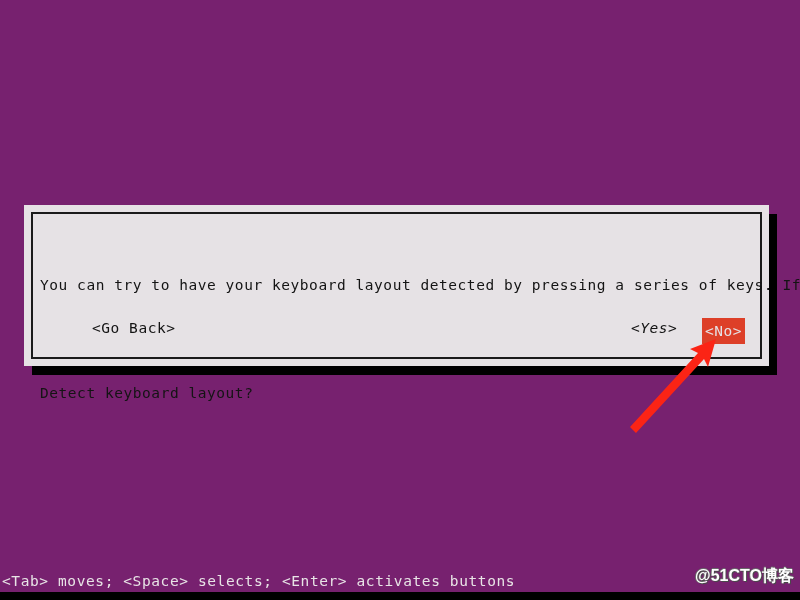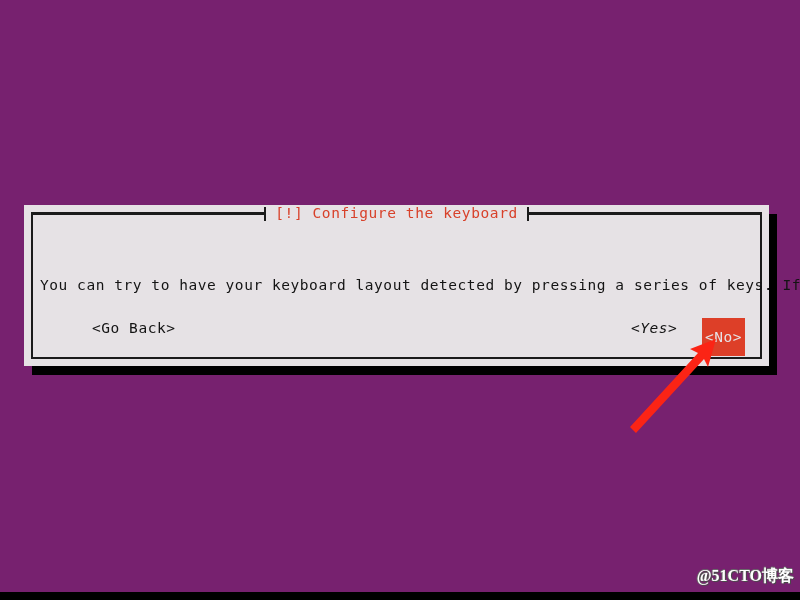--- a/index.html
+++ b/index.html
@@ -46,21 +46,21 @@
     width: 800px;
     height: 8px;
     background: #000000;
   }
 
   
   #watermark {
     position: absolute;
     right: 6px;
     top: 566px;
-    font-family: Liberation Serif, serif;
+    font-family: Liberation Sans, sans-serif;
     font-size: 16px;
     font-weight: bold;
     color: #ffffff;
     text-shadow:
       1px 1px 0 #4a4a4a,
       -1px 0 0 #6a6a6a,
       0 -1px 0 #6a6a6a;
     letter-spacing: 0px;
     white-space: nowrap;
   }
@@ -179,21 +179,21 @@
     color: #141414;
     white-space: pre;
     padding: 0 2px;
   }
   #btn-go-back { left: 50px; }
   #btn-yes     { left: 589px; font-style: italic; }
   #btn-no {
     left: 662px;
     background: #dd3f28;
     color: #e6e2e5;
-    padding: 10px 3px;
+    padding: 4px 3px;
     line-height: 18px;
   }
 
   
   #annotation-arrow {
     position: absolute;
     left: 620px;
     top: 335px;
     width: 110px;
     height: 100px;
@@ -204,41 +204,38 @@
 <body>
 
 <div id="screen">
 
   <div id="dialog-shadow"></div>
 
   <div id="dialog">
 
     <div id="dialog-frame"></div>
 
-    <div id="title-strip">
-      <span id="title-rule-left"></span>
-      <span id="dialog-title">[!] Configure the keyboard</span>
-      <span id="title-rule-right"></span>
-    </div>
 
     <div id="dialog-body">
       <div class="body-line">You can try to have your keyboard layout detected by pressing a series of keys. If you do</div>
       <div class="body-gap"></div>
+      <div class="body-line">Detect keyboard layout?</div>
     </div>
 
     <div id="button-row">
       <span class="btn" id="btn-go-back">&lt;Go Back&gt;</span>
       <span class="btn" id="btn-yes">&lt;Yes&gt;</span>
       <span class="btn" id="btn-no">&lt;No&gt;</span>
     </div>
 
   </div>
 
   <svg id="annotation-arrow" viewBox="0 0 110 100">
     <polygon points="96,4 70,14 78,18 10,92 16,98 84,24 88,32" fill="#fb2415"></polygon>
   </svg>
 
+  <div id="hint-bar">&lt;Tab&gt; moves; &lt;Space&gt; selects; &lt;Enter&gt; activates buttons</div>
 
   <div id="watermark">@51CTO博客</div>
 
   <div id="bottom-strip"></div>
 
 </div>
 
 </body></html>

